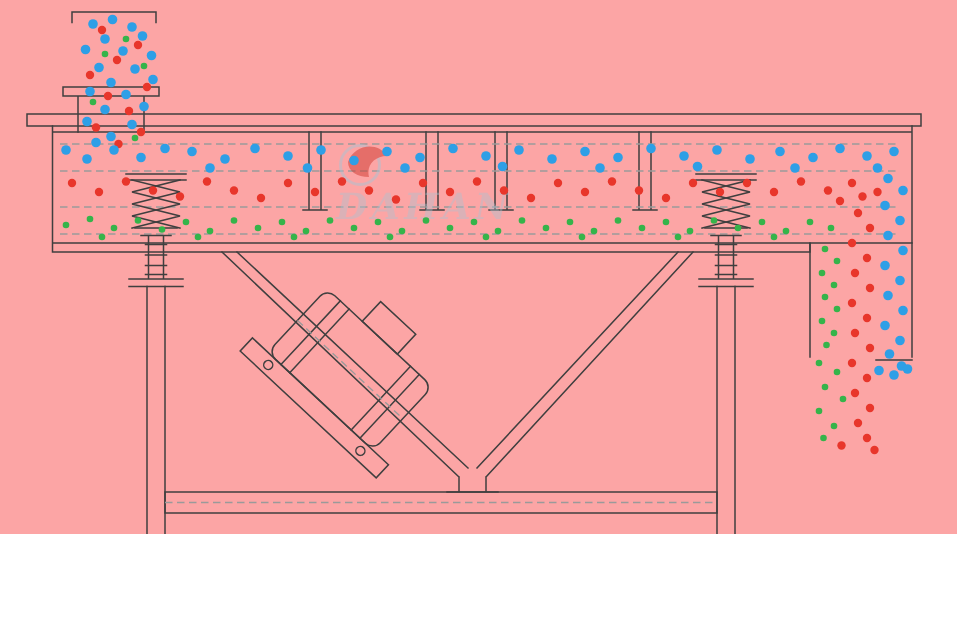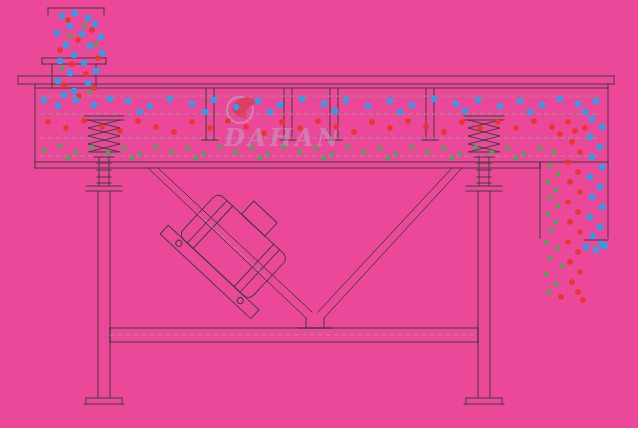--- a/index.html
+++ b/index.html
@@ -1,16 +1,16 @@
 <!DOCTYPE html>
 <html><head>
 <meta charset="utf-8">
 <style>
   html,body{margin:0;padding:0;background:#ffffff;}
-  .stage{position:relative;width:638px;height:428px;background:#ec4899;overflow:hidden;
+  .stage{position:relative;width:638px;height:356px;background:#fca5a5;overflow:hidden;
          font-family:"Liberation Sans",sans-serif;}
   svg{display:block;}
   .ln{fill:none;stroke:#3f3f3f;stroke-width:1;stroke-linecap:square;}
   .dash{fill:none;stroke:#9a9a9a;stroke-width:0.9;stroke-dasharray:5 3;}
   .wm-text{font-family:"DejaVu Serif",serif;font-style:italic;font-weight:bold;
            font-size:24px;letter-spacing:3px;opacity:.8;}
 </style>
 </head>
 <body>
 

